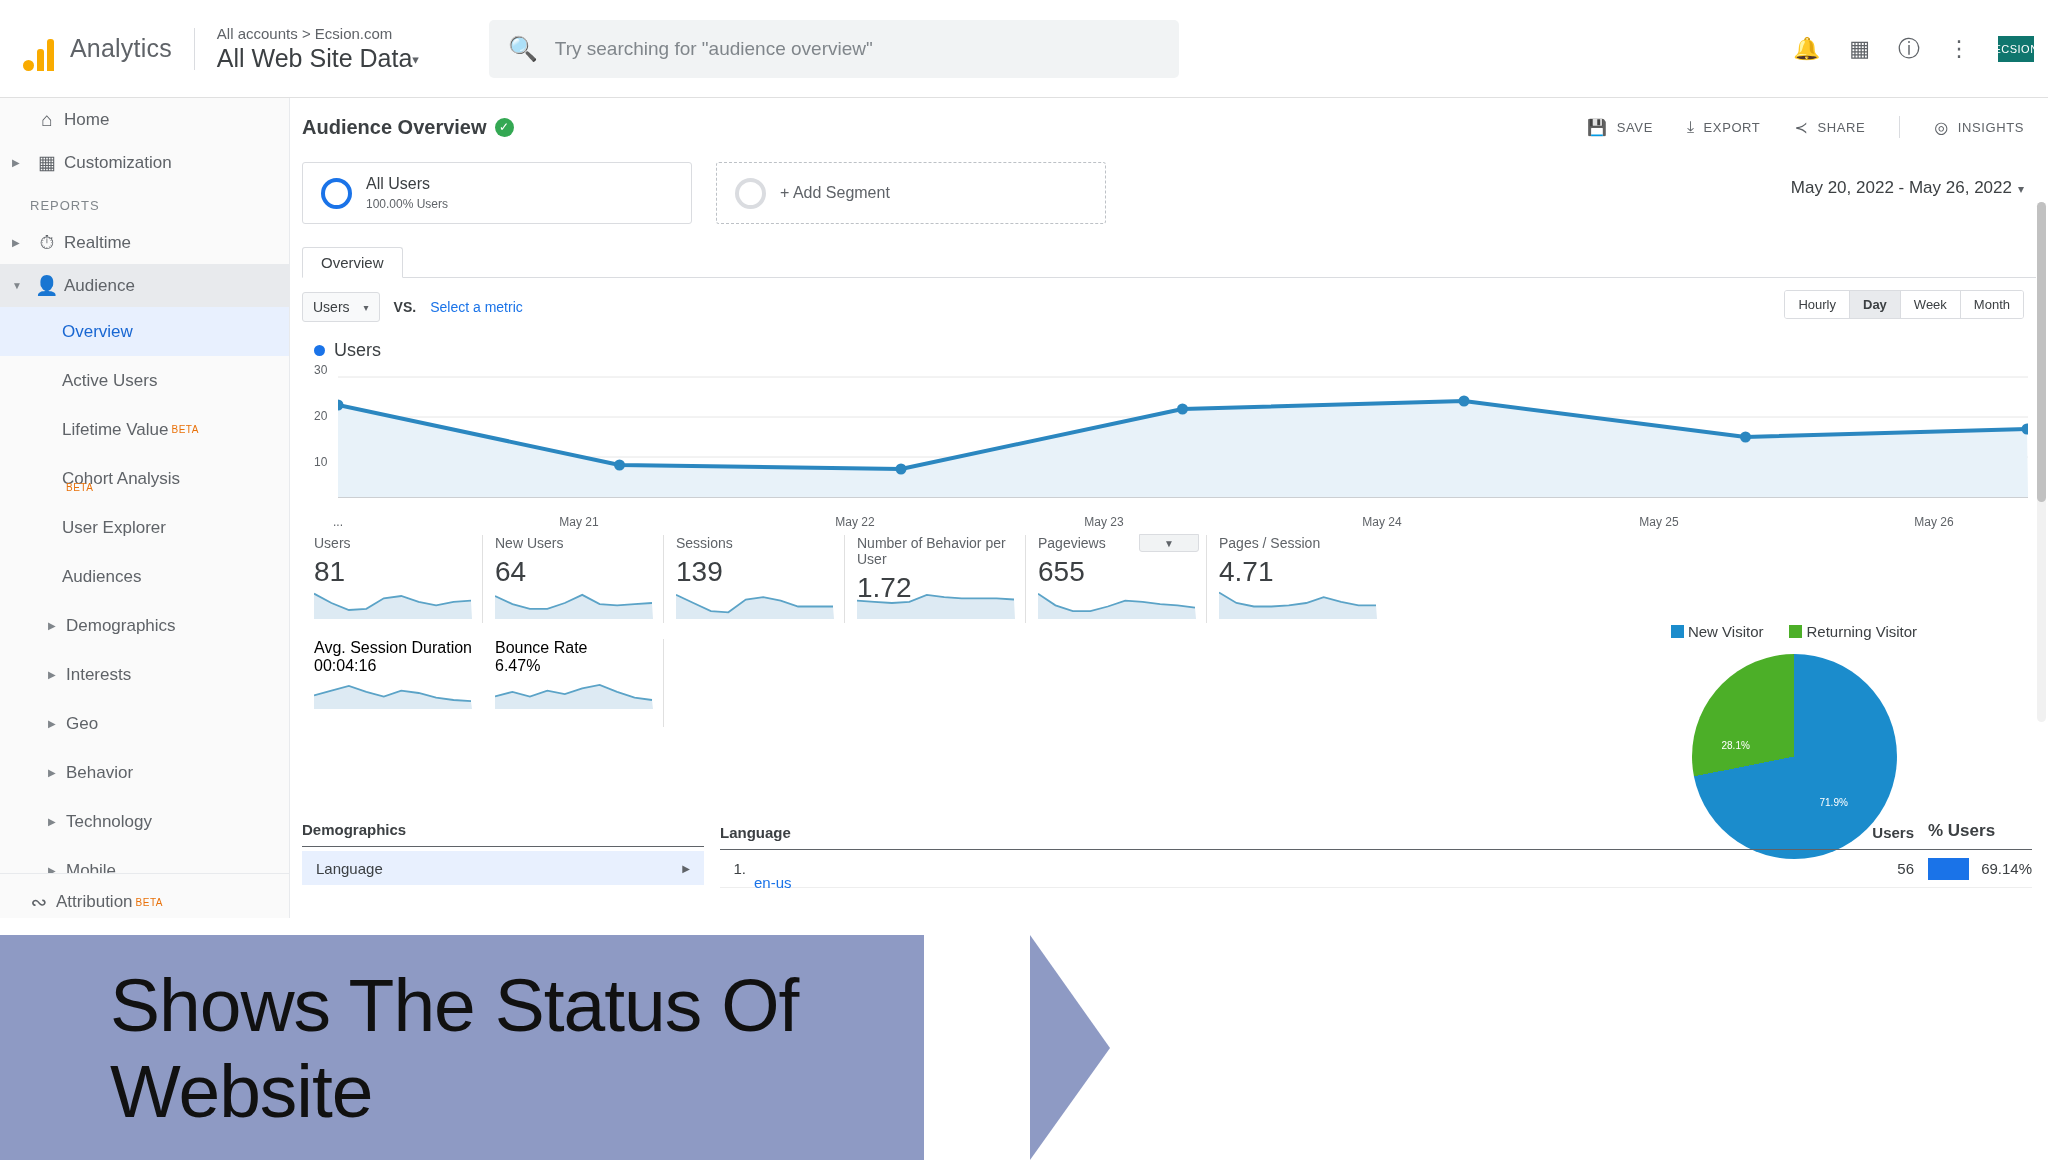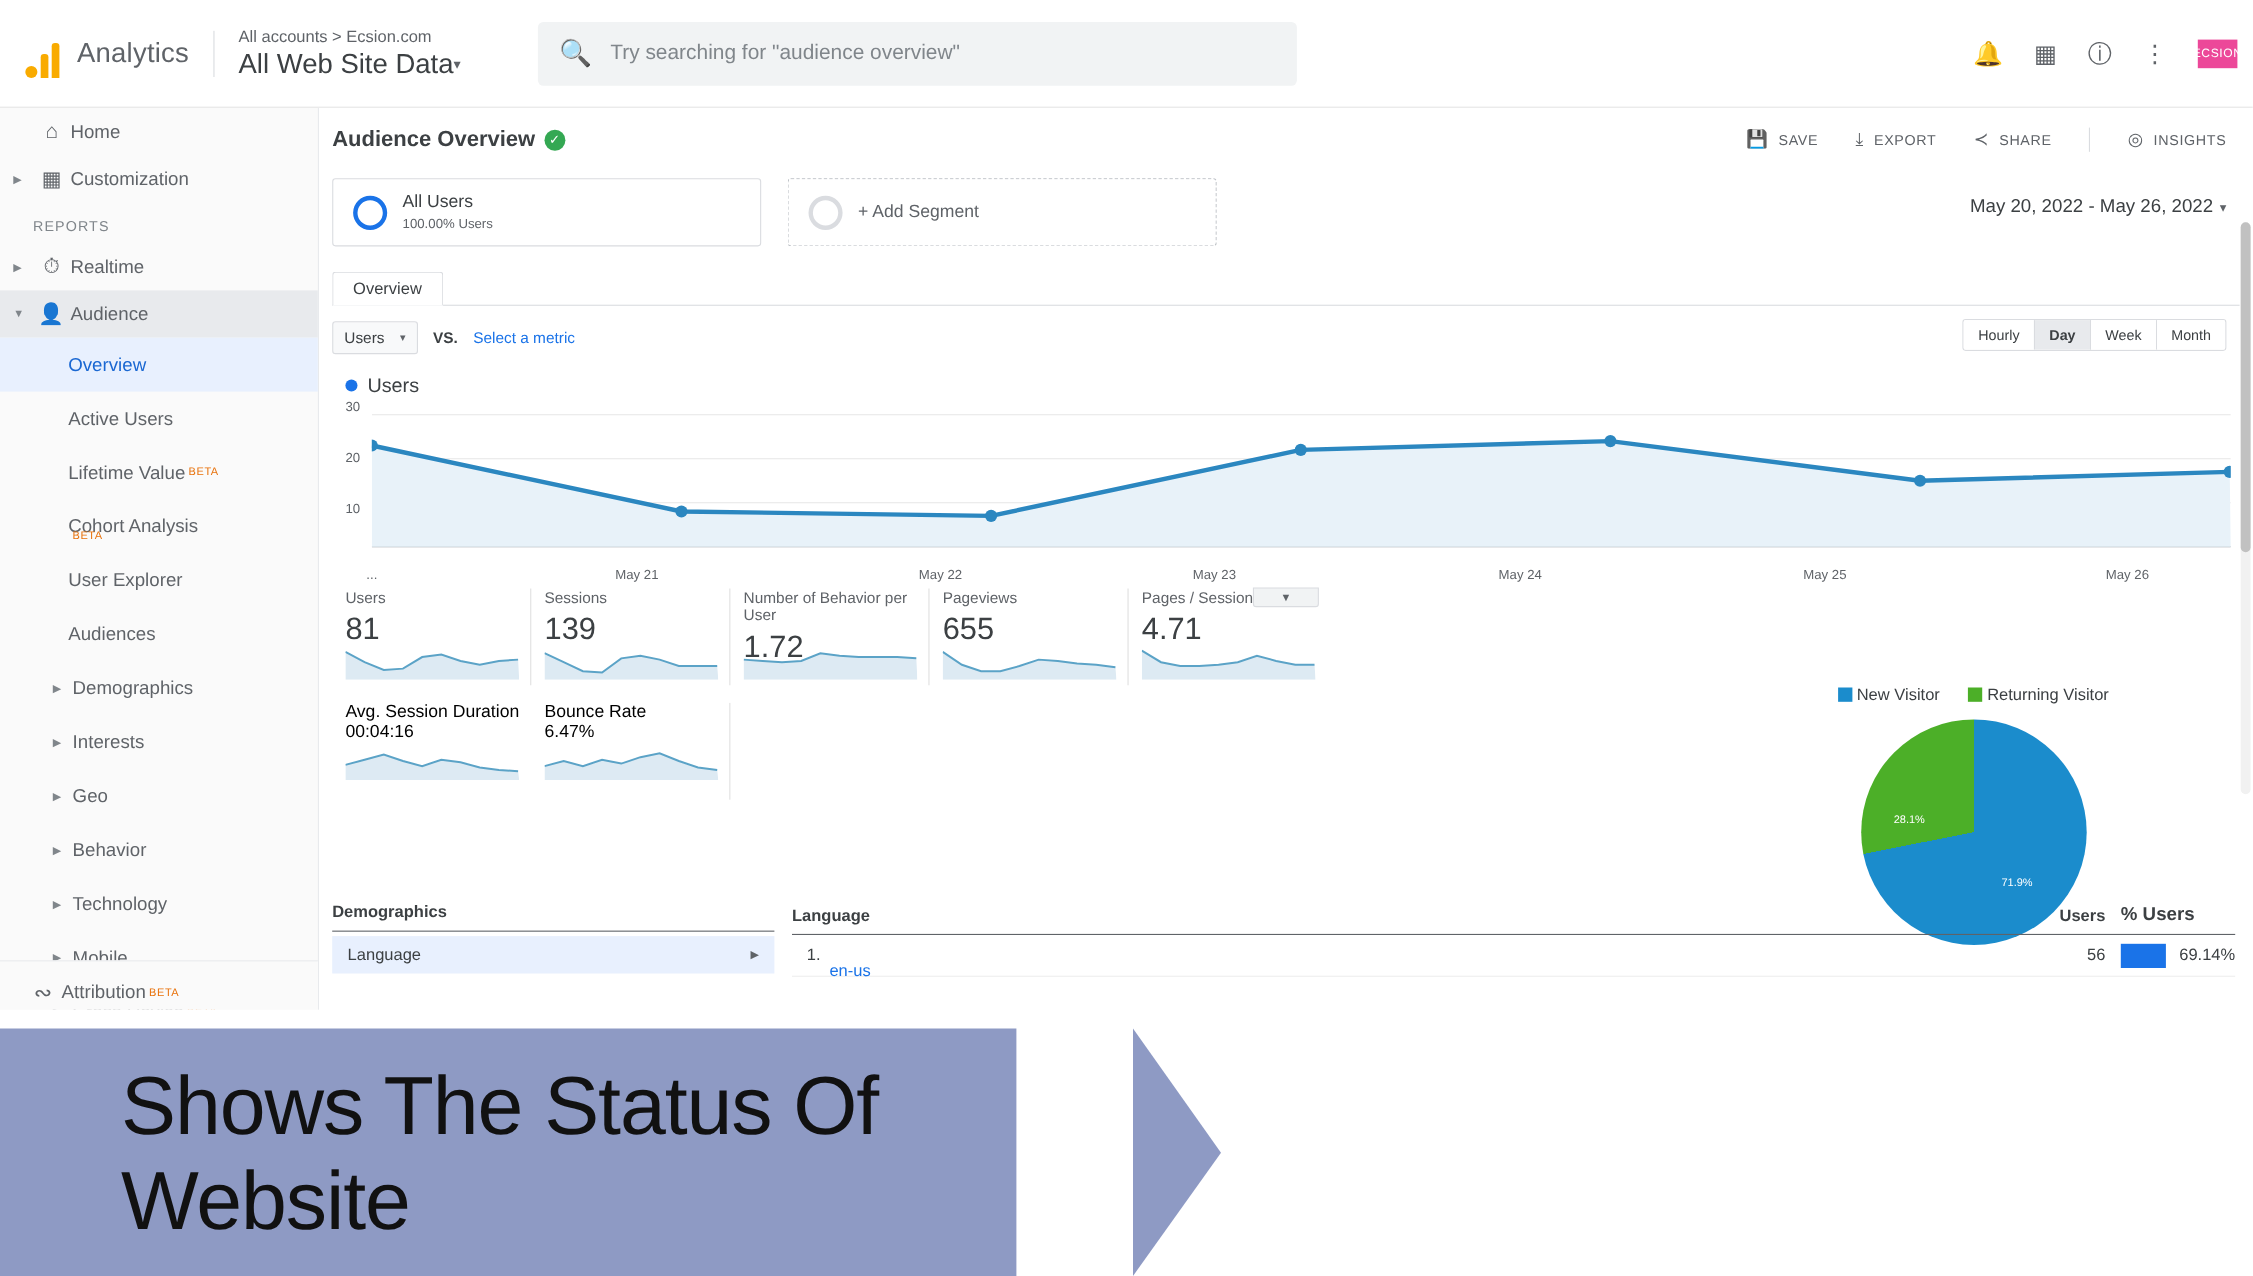--- a/index.html
+++ b/index.html
@@ -33,21 +33,21 @@
     border-radius:5px; display:flex; align-items:center; padding:0 20px;
   }
   .search .q { font-size:24px; color:#5f6368; margin-right:16px; }
   .search input {
     border:none; background:transparent; outline:none; flex:1;
     font-size:19px; color:#5f6368; font-family:"Liberation Sans", sans-serif;
   }
   .search input::placeholder { color:#80868b; }
   .topicons { position:absolute; right:14px; display:flex; align-items:center; gap:28px; }
   .topicons .ti { font-size:22px; color:#5f6368; cursor:pointer; line-height:1; }
-  .avatar-sq { width:36px; height:26px; background:#ec4899; color:#fff; font-size:11px;
+  .avatar-sq { width:36px; height:26px; background:#0f766e; color:#fff; font-size:11px;
      display:flex; align-items:center; justify-content:center; letter-spacing:.5px; }
 
   
   .sidebar {
     position:absolute; top:98px; left:0; width:290px; height:820px;
     background:#fafafa; border-right:1px solid #e8eaed; overflow:hidden;
   }
   .nav-item {
     display:flex; align-items:center; height:43px; padding-left:12px;
     font-size:17px; color:#5f6368; cursor:pointer; position:relative;
@@ -407,20 +407,28 @@
     <div class="cards">
       <div class="card">
         <div class="cl">Users</div>
         <div class="cv">81</div>
         <div class="spark"><svg width="158" height="34" class="spk">
               <path d="M0,34 L0,8.666666666666664 L17.444444444444443,18 L34.888888888888886,25 L52.333333333333336,23.833333333333332 L69.77777777777777,13.333333333333336 L87.22222222222223,11 L104.66666666666667,16.833333333333336 L122.11111111111111,20.333333333333332 L139.55555555555554,16.833333333333336 L157,15.666666666666664 L158,34 Z" fill="#ddeaf3"></path>
               <path d="M0,8.666666666666664 L17.444444444444443,18 L34.888888888888886,25 L52.333333333333336,23.833333333333332 L69.77777777777777,13.333333333333336 L87.22222222222223,11 L104.66666666666667,16.833333333333336 L122.11111111111111,20.333333333333332 L139.55555555555554,16.833333333333336 L157,15.666666666666664" fill="none" stroke="#5ba3c7" stroke-width="1.8"></path>
             </svg></div>
       </div>
       <div class="card">
+        <div class="cl">New Users</div>
+        <div class="cv">64</div>
+        <div class="spark"><svg width="158" height="34" class="spk">
+              <path d="M0,34 L0,11 L17.444444444444443,19.166666666666668 L34.888888888888886,23.833333333333332 L52.333333333333336,23.833333333333332 L69.77777777777777,18 L87.22222222222223,9.833333333333336 L104.66666666666667,19.166666666666668 L122.11111111111111,20.333333333333332 L139.55555555555554,19.166666666666668 L157,18 L158,34 Z" fill="#ddeaf3"></path>
+              <path d="M0,11 L17.444444444444443,19.166666666666668 L34.888888888888886,23.833333333333332 L52.333333333333336,23.833333333333332 L69.77777777777777,18 L87.22222222222223,9.833333333333336 L104.66666666666667,19.166666666666668 L122.11111111111111,20.333333333333332 L139.55555555555554,19.166666666666668 L157,18" fill="none" stroke="#5ba3c7" stroke-width="1.8"></path>
+            </svg></div>
+      </div>
+      <div class="card">
         <div class="cl">Sessions</div>
         <div class="cv">139</div>
         <div class="spark"><svg width="158" height="34" class="spk">
               <path d="M0,34 L0,9.833333333333336 L17.444444444444443,18 L34.888888888888886,26.166666666666664 L52.333333333333336,27.333333333333336 L69.77777777777777,14.5 L87.22222222222223,12.166666666666664 L104.66666666666667,15.666666666666664 L122.11111111111111,21.5 L139.55555555555554,21.5 L157,21.5 L158,34 Z" fill="#ddeaf3"></path>
               <path d="M0,9.833333333333336 L17.444444444444443,18 L34.888888888888886,26.166666666666664 L52.333333333333336,27.333333333333336 L69.77777777777777,14.5 L87.22222222222223,12.166666666666664 L104.66666666666667,15.666666666666664 L122.11111111111111,21.5 L139.55555555555554,21.5 L157,21.5" fill="none" stroke="#5ba3c7" stroke-width="1.8"></path>
             </svg></div>
       </div>
       <div class="card">
         <div class="cl">Number of Behavior per User</div>
         <div class="cv">1.72</div>

